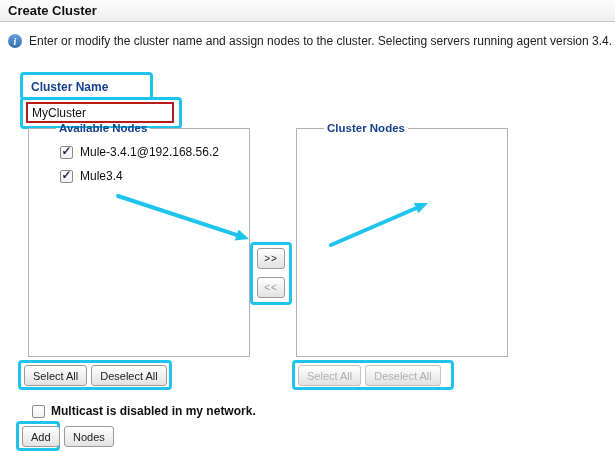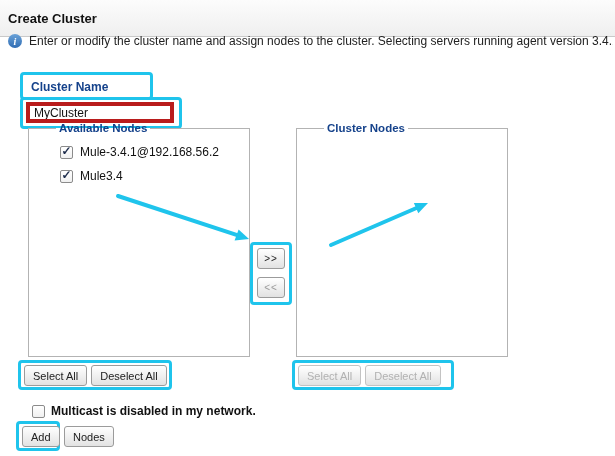--- a/index.html
+++ b/index.html
@@ -11,21 +11,21 @@
   .stage {
     position: relative;
     width: 615px;
     height: 456px;
     background: #fff;
     overflow: hidden;
   }
 
   
   .header {
-    position: absolute; top: 0; left: 0; right: 0; height: 37px;
+    position: absolute; top: 0; left: 0; right: 0; height: 22px;
     background: linear-gradient(#fcfcfc, #efefef);
     border-bottom: 1px solid #c9c9c9;
     display: flex; align-items: center;
     padding-left: 8px;
   }
   .header .title { font-size: 13px; font-weight: bold; color: #111; }
 
   
   .info-row {
     position: absolute; top: 34px; left: 8px; right: 2px;
@@ -52,21 +52,21 @@
   }
 
   
   .cluster-name-label {
     position: absolute; left: 31px; top: 80px;
     font-size: 12px; font-weight: bold; color: #15428b;
   }
   .cluster-name-input {
     position: absolute; left: 26px; top: 102px;
     width: 148px; height: 21px;
-    border: 4px solid #b91c1c;
+    border: 2px solid #b91c1c;
     font-family: "Liberation Sans", sans-serif;
     font-size: 12px; color: #111;
     padding: 0 4px;
     background: #fff;
   }
 
   
   fieldset {
     position: absolute;
     border: 1px solid #b3b3b3;

